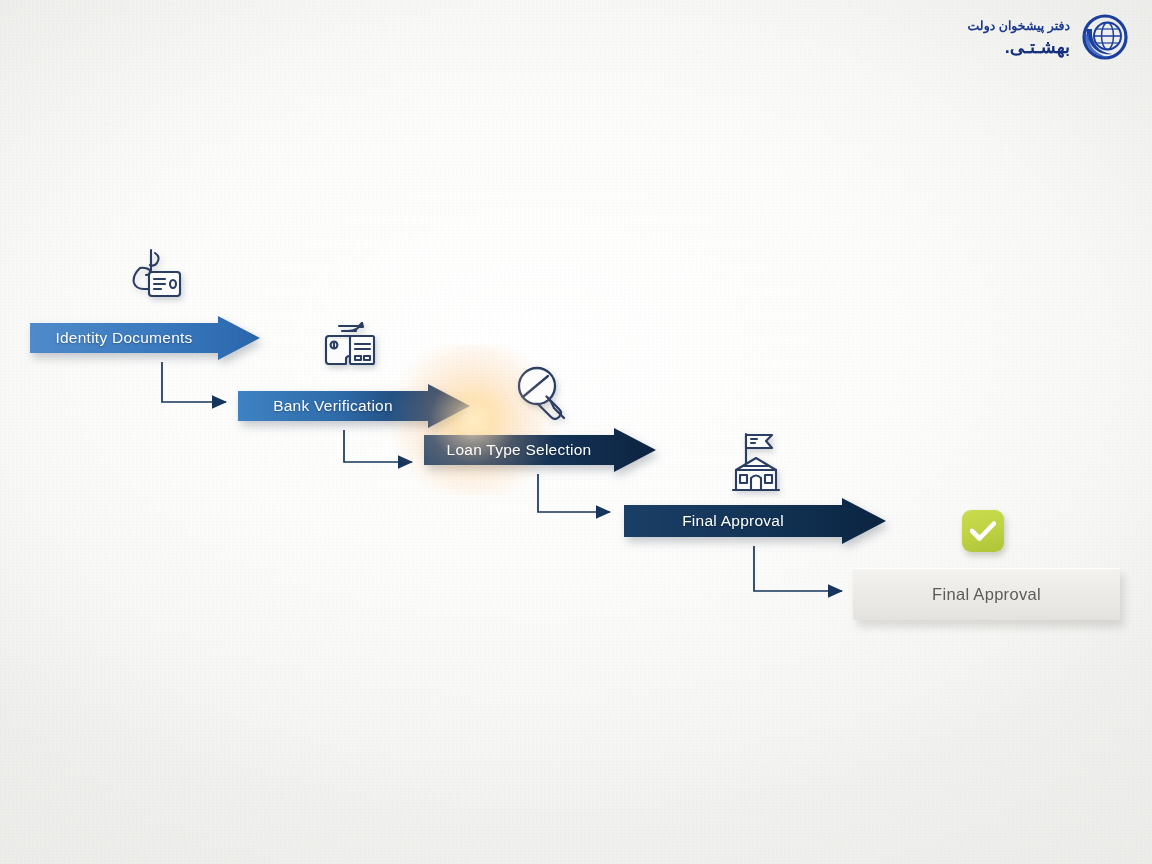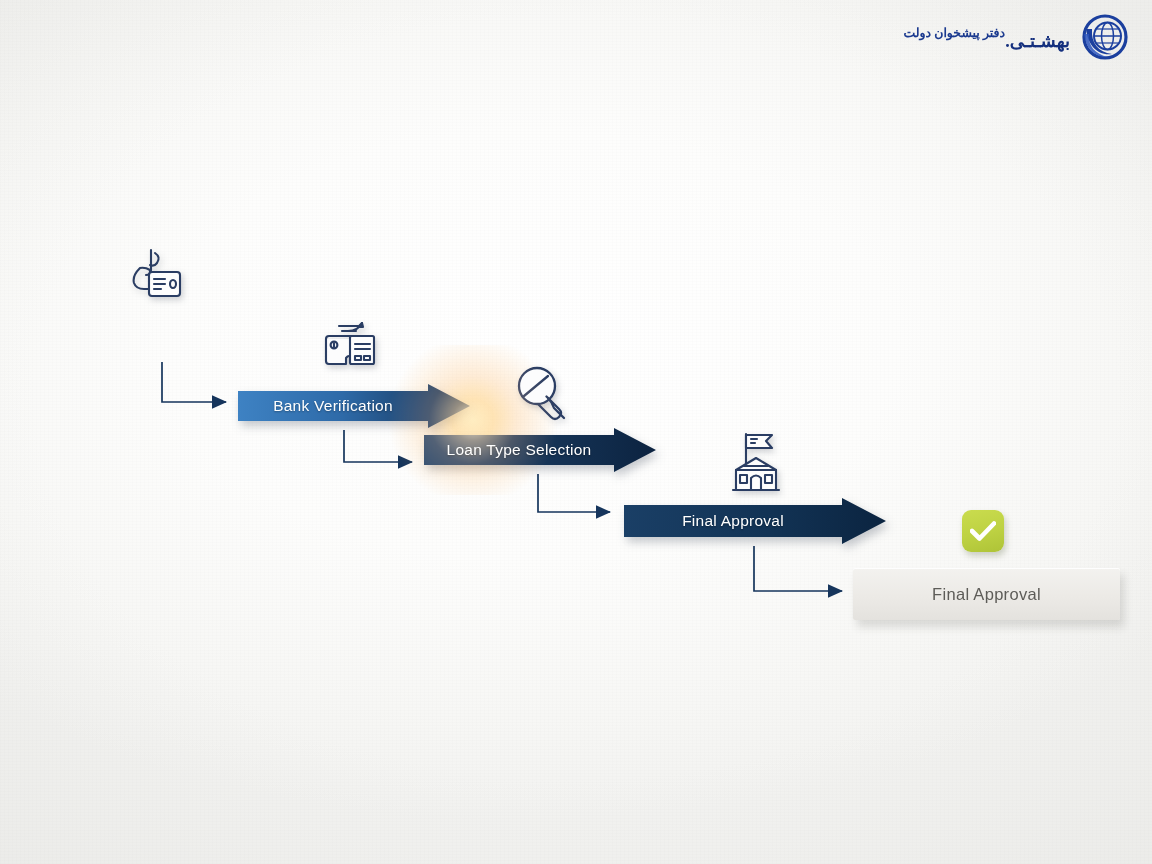--- a/index.html
+++ b/index.html
@@ -23,21 +23,21 @@
     opacity:.7;
   }
   
   #stage::after{
     content:"";position:absolute;inset:0;pointer-events:none;
     background:radial-gradient(ellipse 85% 80% at 50% 46%, rgba(255,255,255,0) 55%, rgba(205,205,200,0.22) 100%);
   }
 
   
   .logo-wrap{position:absolute;top:12px;right:22px;display:flex;align-items:center;gap:8px;z-index:40;}
-  .logo-text{display:flex;flex-direction:row;align-items:flex-start;line-height:1;font-family:Liberation Serif, serif;}
+  .logo-text{display:flex;flex-direction:column;align-items:flex-end;line-height:1;}
   .logo-line1{font-size:12.5px;color:#1b3a8f;font-weight:700;letter-spacing:.2px;direction:rtl;}
   .logo-line2{font-size:18px;color:#15307e;font-weight:700;margin-top:5px;direction:rtl;letter-spacing:-.5px;}
   .logo-mark{width:52px;height:52px;flex:0 0 52px;}
 
   
   .flow{position:absolute;inset:0;z-index:20;}
 
   .step{position:absolute;}
   .arrow{position:relative;display:block;filter:drop-shadow(3px 5px 5px rgba(40,50,70,0.26));}
   .arrow svg{display:block;}
@@ -112,20 +112,35 @@
       </marker>
     </defs>
     <path d="M162,362 L162,402 L226,402" fill="none" stroke="#16355c" stroke-width="1.7" marker-end="url(#ah)"></path>
     <path d="M344,430 L344,462 L412,462" fill="none" stroke="#16355c" stroke-width="1.7" marker-end="url(#ah)"></path>
     <path d="M538,474 L538,512 L610,512" fill="none" stroke="#16355c" stroke-width="1.7" marker-end="url(#ah)"></path>
     <path d="M754,546 L754,591 L842,591" fill="none" stroke="#16355c" stroke-width="1.7" marker-end="url(#ah)"></path>
   </svg>
 
   <div class="flow">
 
+    <div class="step" style="left:30px;top:316px;">
+      <div class="arrow">
+        <svg width="230" height="44" viewBox="0 0 230 44">
+          <defs>
+            <linearGradient id="g1" x1="0" y1="0" x2="1" y2="0">
+              <stop offset="0%" stop-color="#4f8bcb"></stop>
+              <stop offset="55%" stop-color="#3a79be"></stop>
+              <stop offset="100%" stop-color="#2a66ac"></stop>
+            </linearGradient>
+          </defs>
+          <path d="M0,7 L188,7 L188,0 L230,22 L188,44 L188,37 L0,37 Z" fill="url(#g1)"></path>
+        </svg>
+      </div>
+      <div class="arrow-label" style="width:188px;justify-content:center;">Identity Documents</div>
+    </div>
     <div class="step-icon" style="left:120px;top:244px;">
       <svg width="64" height="64" viewBox="0 0 64 64">
         <g fill="none" stroke="#2a3d63" stroke-width="2.1" stroke-linejoin="round" stroke-linecap="round">
           <path d="M31 6 L31 26 Q31 31 26 31"></path>
           <path d="M35 9 Q41 13 37 19 Q34 23 30 21"></path>
           <path d="M20 24 Q12 32 14 39 Q16 45 24 45 L30 45 L30 26 Q25 23 20 24 Z"></path>
           <rect x="29" y="28" width="31" height="24" rx="3" fill="#fdfdfd"></rect>
           <line x1="34" y1="35" x2="45" y2="35"></line>
           <line x1="34" y1="40" x2="45" y2="40"></line>
           <line x1="34" y1="45" x2="41" y2="45"></line>

